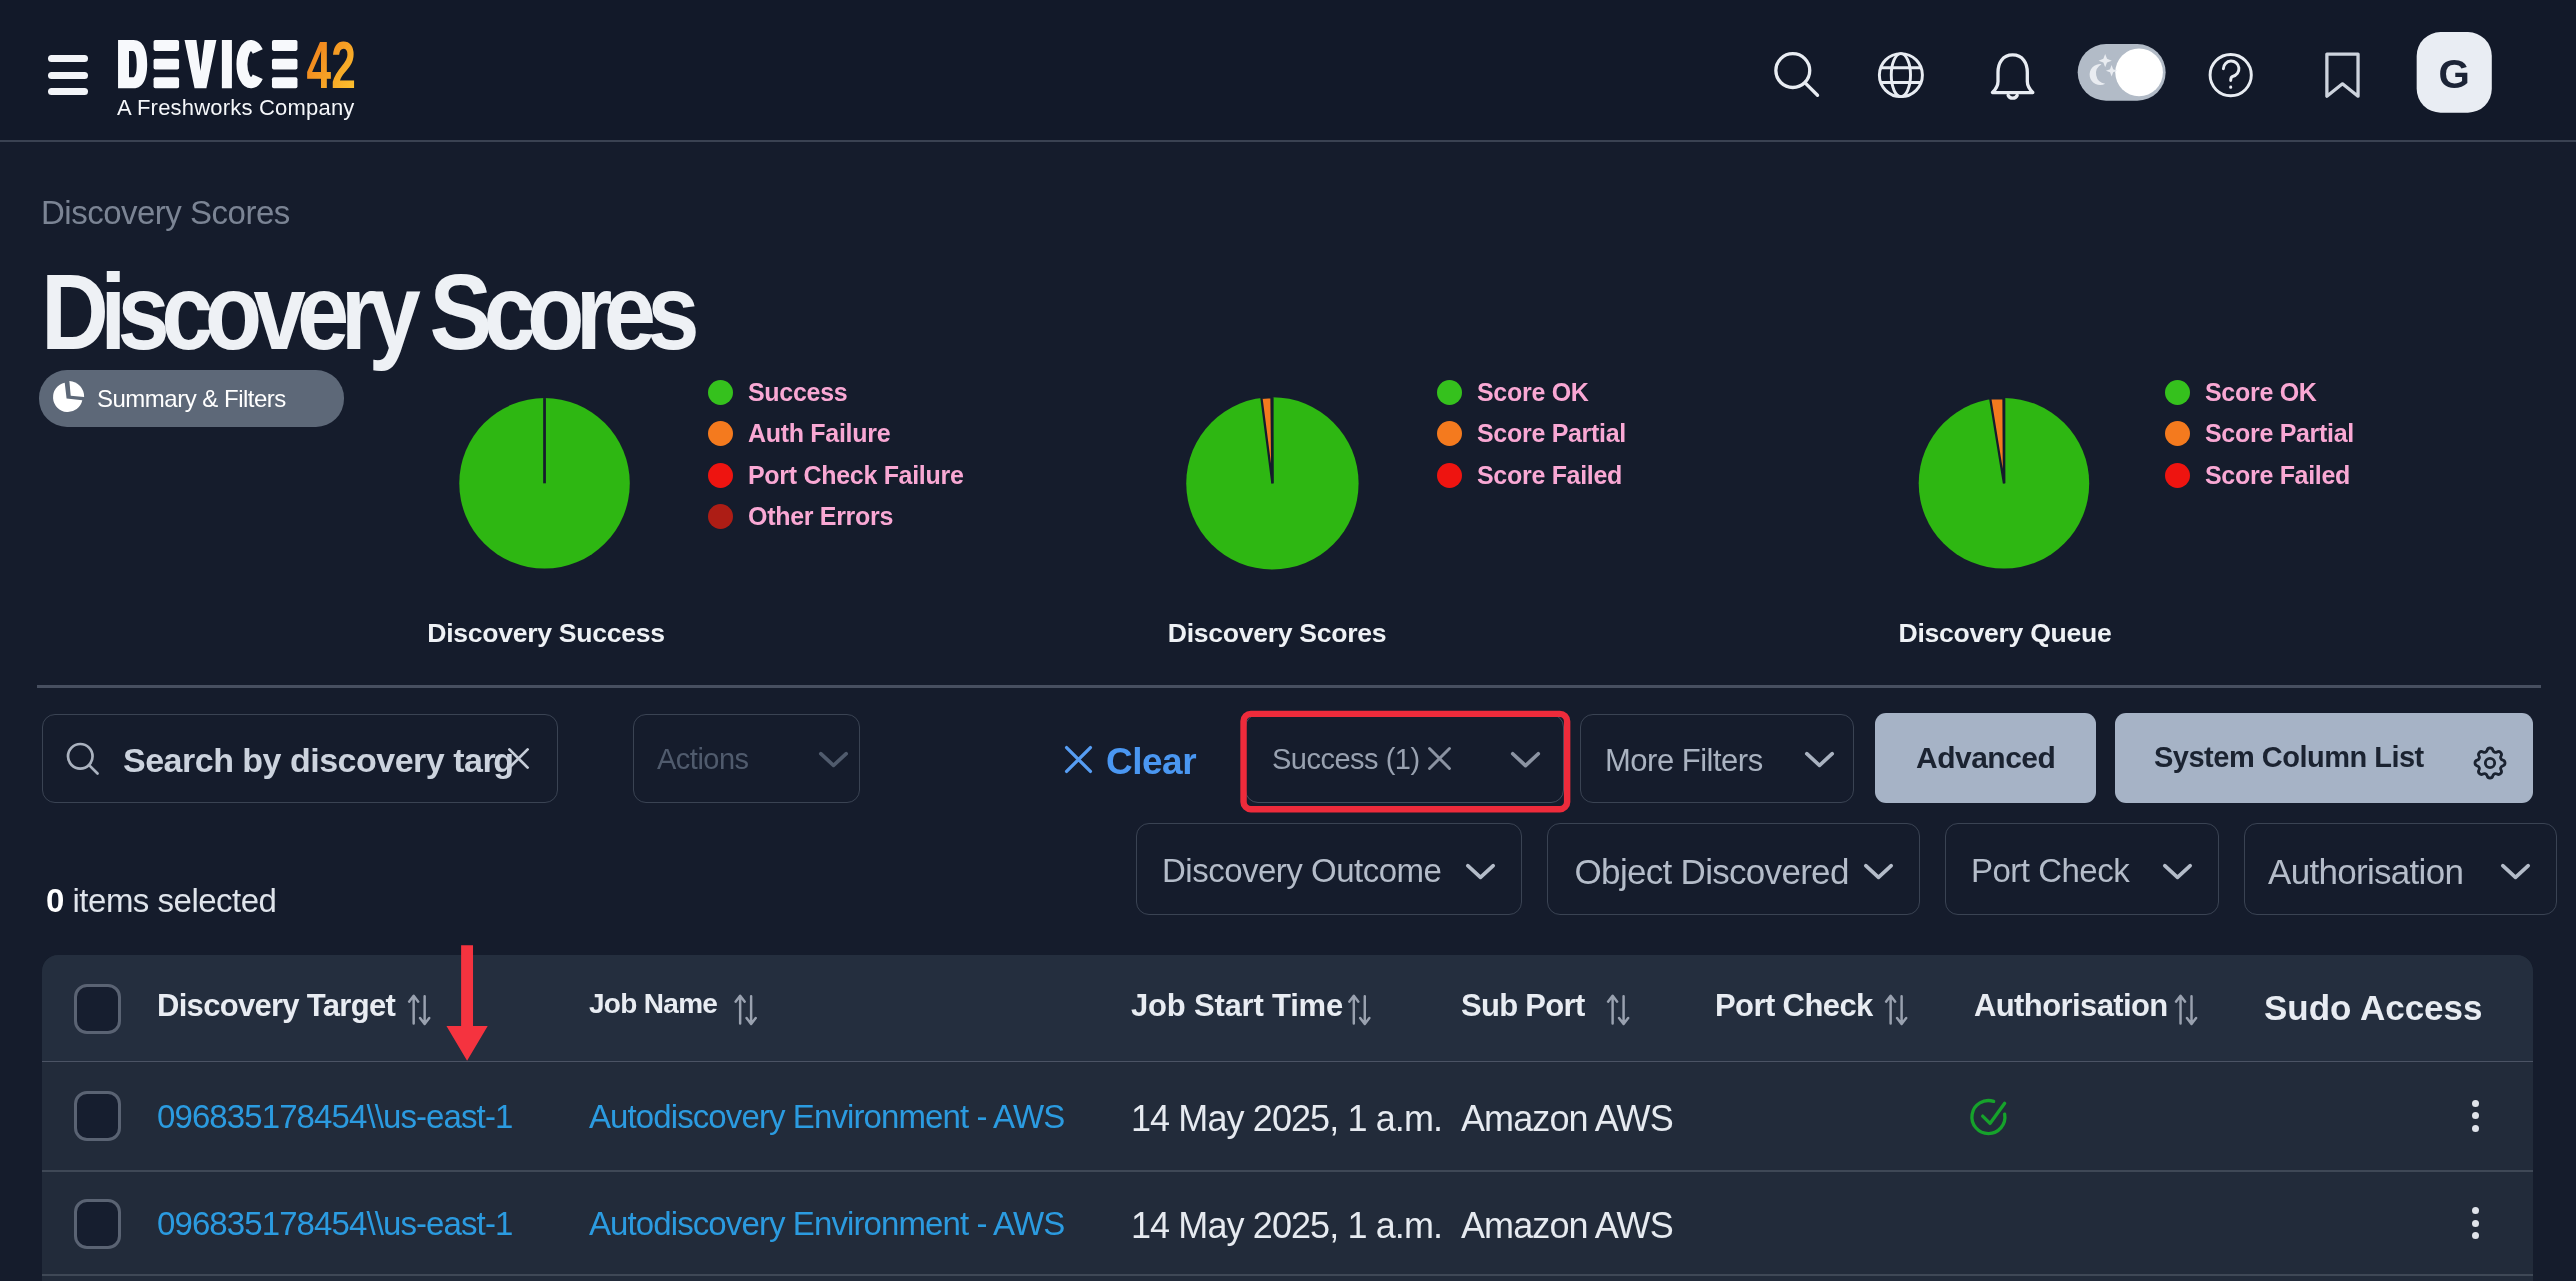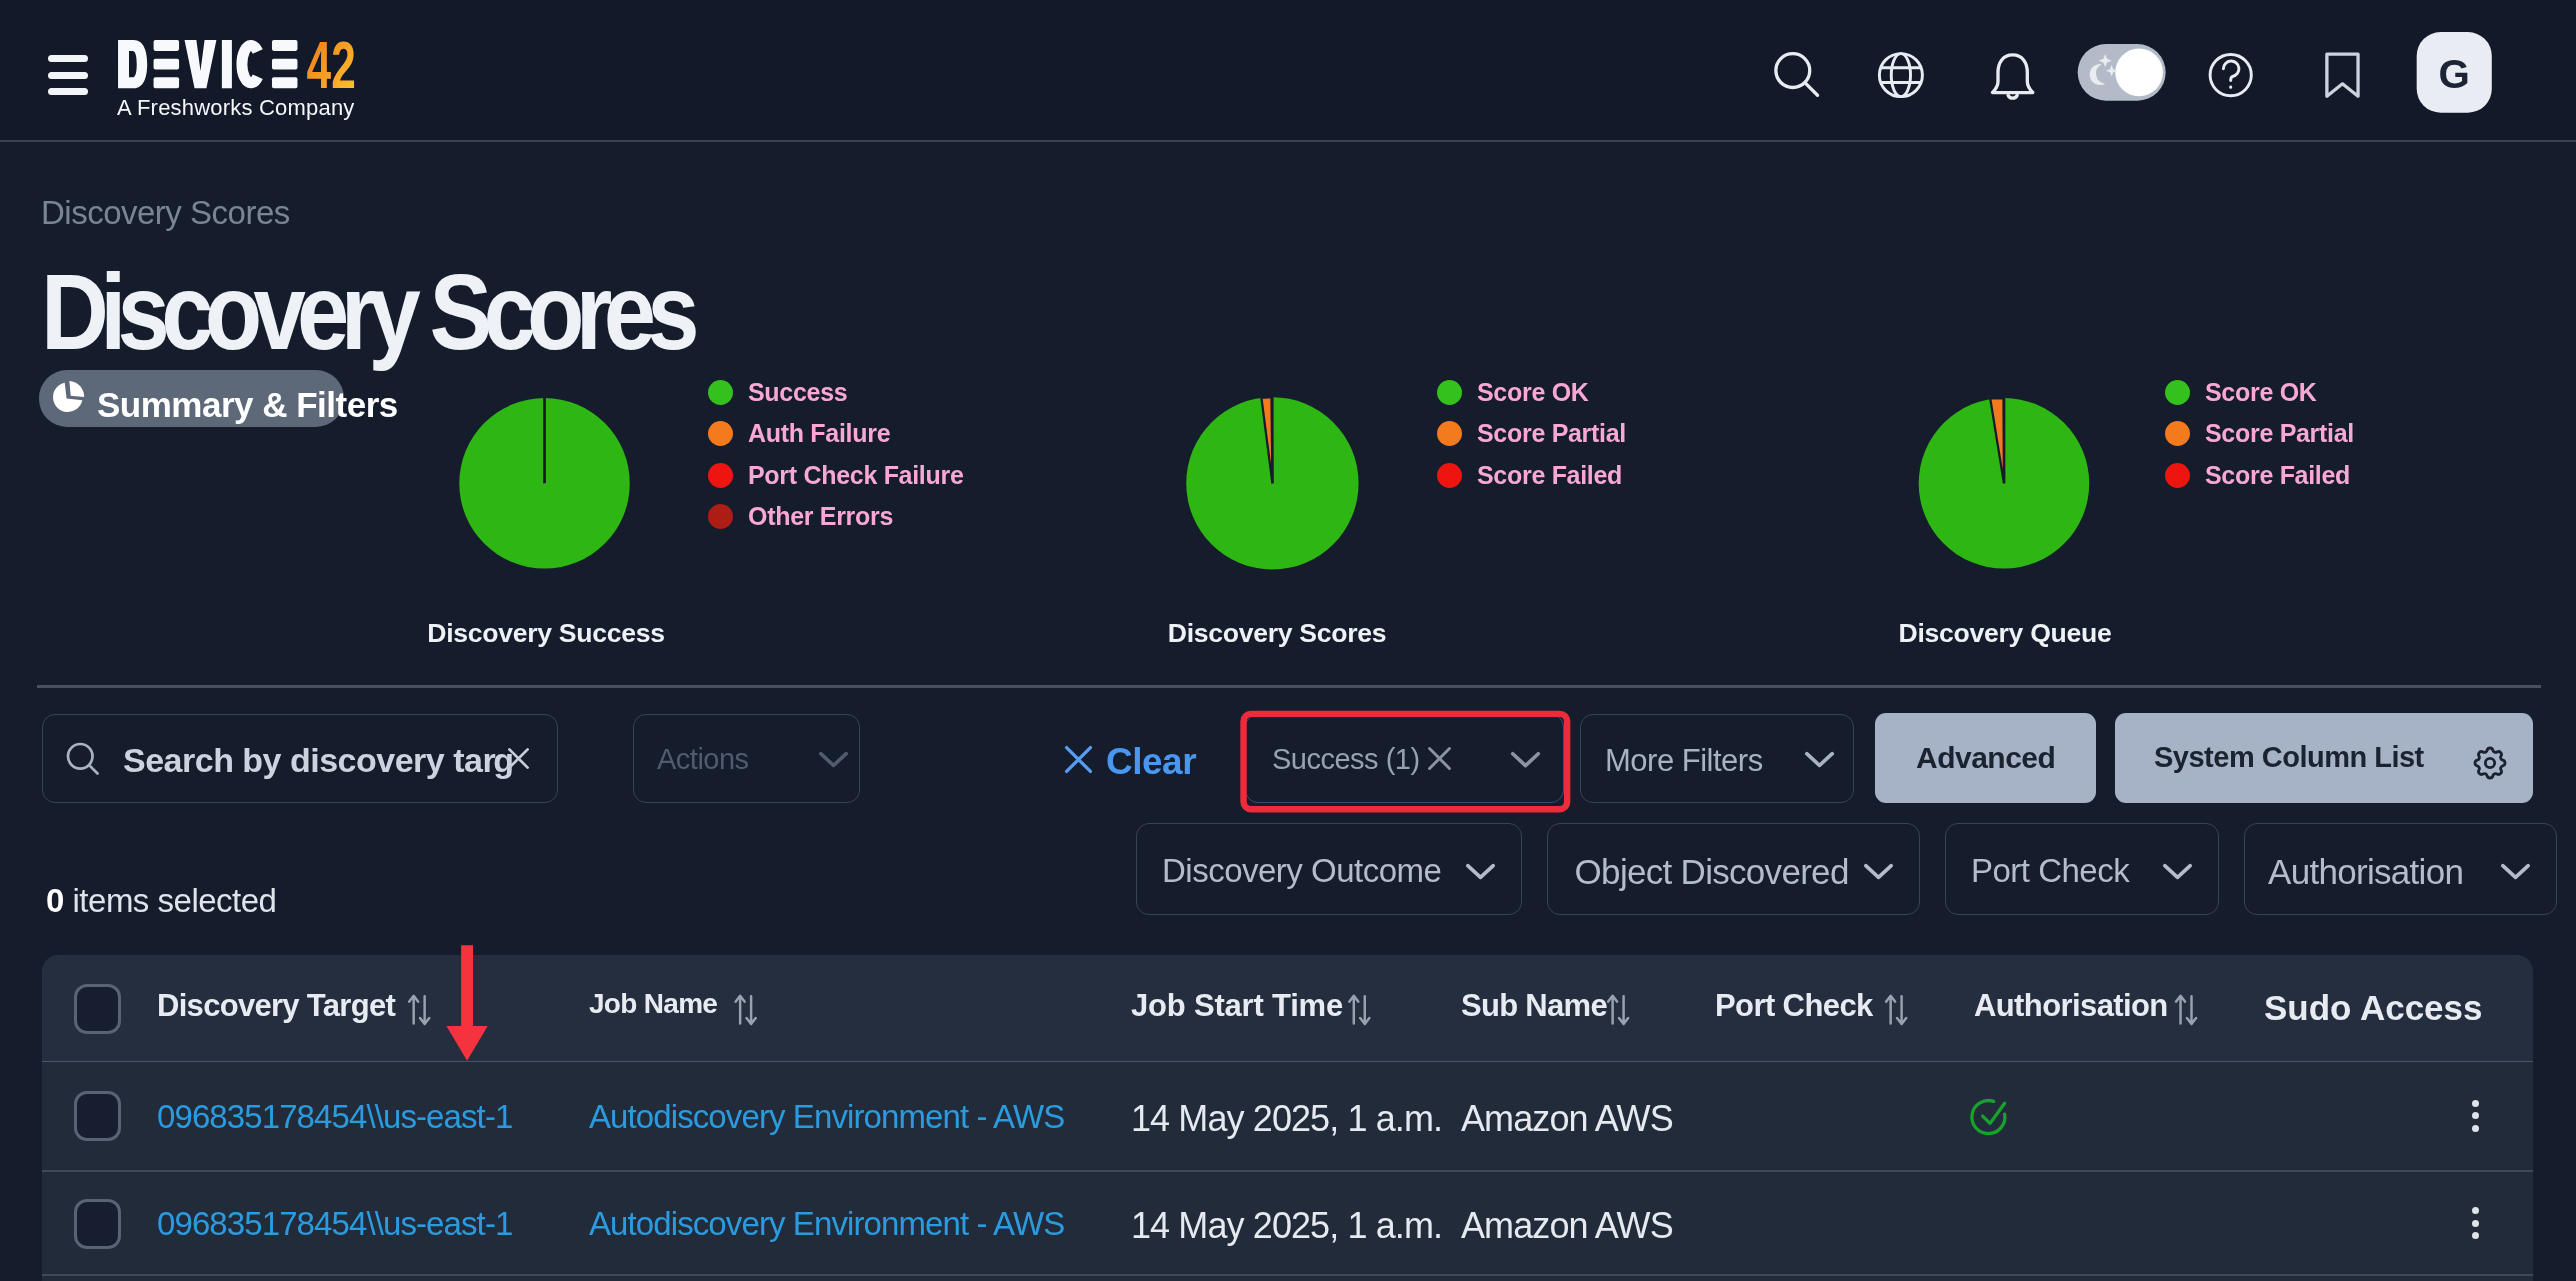--- a/index.html
+++ b/index.html
@@ -9,21 +9,21 @@
   
   #navbar { position:absolute; left:0; top:0; width:2576px; height:142px; background:#121929; border-bottom:2.8px solid #3a4252; }
   .hbar { position:absolute; left:48px; width:40px; height:7.3px; border-radius:3.7px; background:#f2f4f8; }
   #logo { position:absolute; left:117px; top:40px; }
   #fresh { position:absolute; left:117px; top:95px; color:#f5f7fa; font-size:22px; letter-spacing:0.2px; }
 
   
   #crumb { position:absolute; left:41px; top:194px; color:#7b8494; font-size:33px; letter-spacing:-0.5px; }
   #h1 { position:absolute; left:41px; top:259px; color:#eef1f5; font-size:94px; font-weight:bold; letter-spacing:-8.7px; line-height:1; transform:scaleY(1.14); transform-origin:0 0; }
   #pill { position:absolute; left:39px; top:370px; width:305px; height:57px; border-radius:28px; background:#5d6878; color:#fff; }
-  #pill span { position:absolute; left:58px; top:14.7px; font-size:35px; font-weight:bold; letter-spacing:-0.5px; white-space:nowrap; }
+  #pill span { position:absolute; left:58px; top:14.7px; font-size:24px; font-weight:normal; letter-spacing:-0.5px; white-space:nowrap; }
 
   
   .leg { position:absolute; }
   .leg .row { position:absolute; height:41px; }
   .dot { position:absolute; left:0; top:8.3px; width:25px; height:25px; border-radius:50%; }
   .leg .txt { position:absolute; left:40px; top:5.5px; font-size:25px; font-weight:bold; color:#f9a8d4; letter-spacing:-0.3px; white-space:nowrap; }
   .chartlbl { position:absolute; color:#eef1f5; font-size:26.6px; font-weight:bold; letter-spacing:-0.3px; white-space:nowrap; }
 
   #divider1 { position:absolute; left:37px; top:685px; width:2504px; height:2.8px; background:#474f60; }
 
@@ -277,21 +277,21 @@
 </div>
 
 <div id="selcount"><b style="color:#fff">0</b> items selected</div>
 
 <div id="table">
   <div id="thead">
     <div class="cbx" style="left:32px; top:29px;"></div>
     <div class="th" style="left:115px; font-size:31px; letter-spacing:-0.7px;">Discovery Target</div>
     <div class="th" style="left:547px; font-size:28px; letter-spacing:-0.7px;">Job Name</div>
     <div class="th" style="left:1089px; font-size:31px; letter-spacing:-0.2px;">Job Start Time</div>
-    <div class="th" style="left:1419px; font-size:31px; letter-spacing:-0.7px;">Sub Name</div>
+    <div class="th" style="left:1419px; font-size:31px; letter-spacing:-0.7px;">Sub Port</div>
     <div class="th" style="left:1673px; font-size:31px; letter-spacing:-0.6px;">Port Check</div>
     <div class="th" style="left:1932px; font-size:31px; letter-spacing:-0.6px;">Authorisation</div>
     <div class="th" style="left:2222px; font-size:35px;">Sudo Access</div>
     <svg id="sorticons" width="2491" height="107" viewBox="0 0 2717 117" style="position:absolute;left:0;top:0">
       <g stroke="#99a1af" stroke-width="2.7" fill="none" stroke-linecap="round" stroke-linejoin="round">
         <g id="s1" transform="translate(396,0)">
             <path d="M7,75 V45 M2,51 L7,44.5 L12,51"></path>
             <path d="M19,45 V75 M14,69 L19,75.5 L24,69"></path>
           </g>
         <use href="#s1" x="357"></use>

